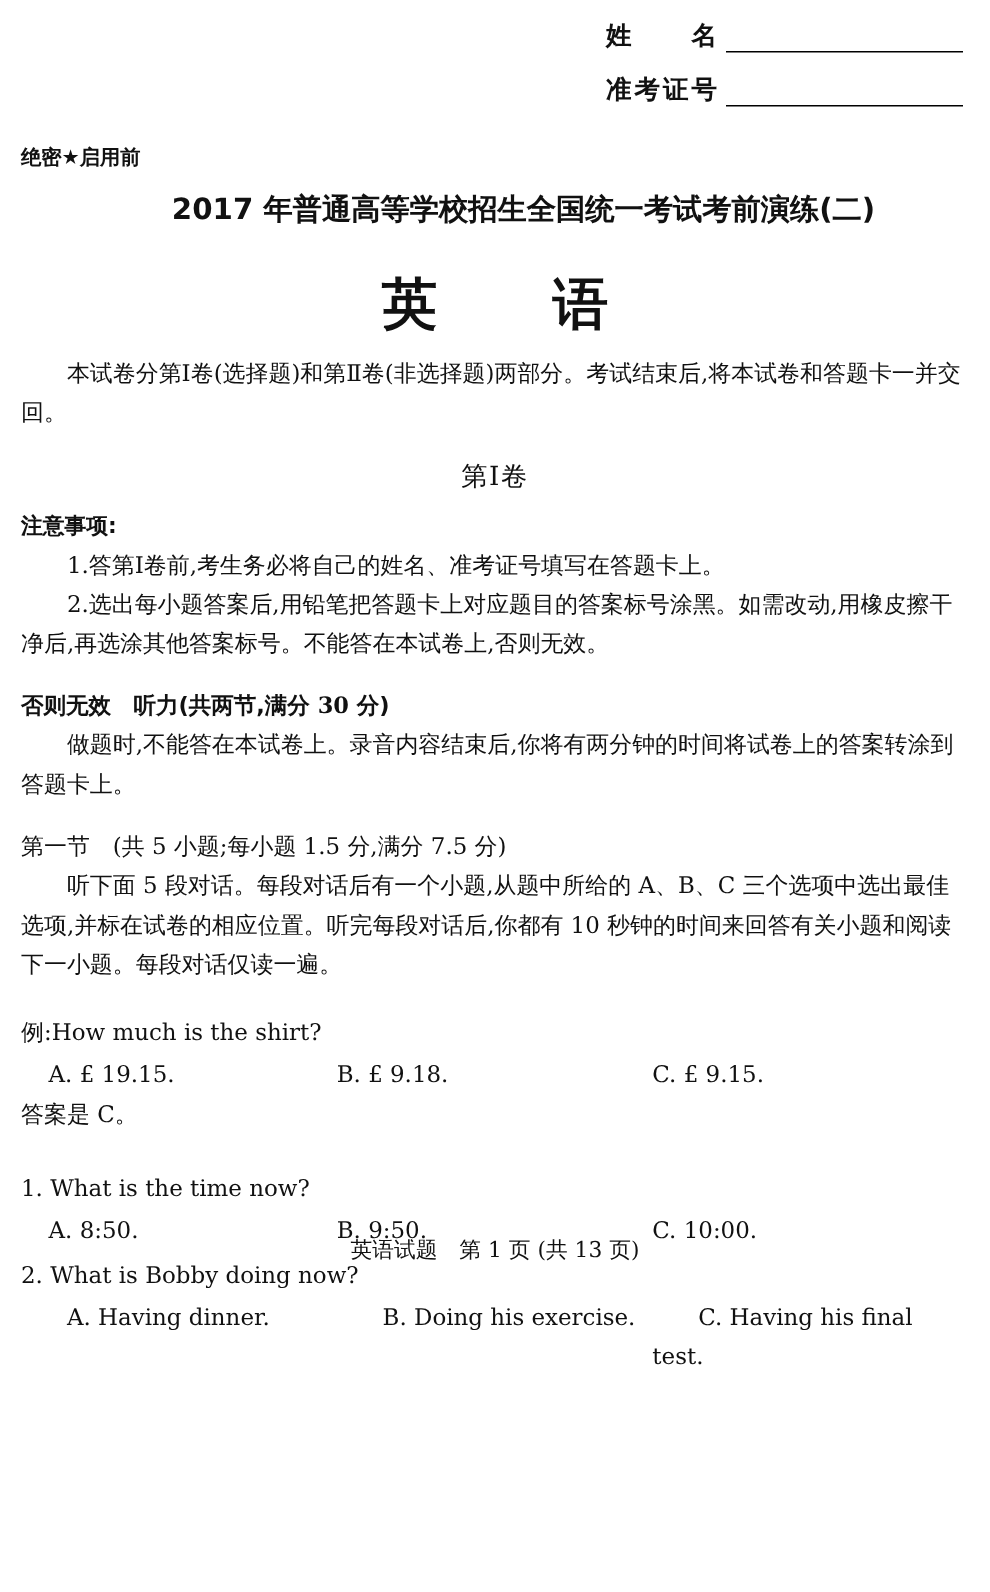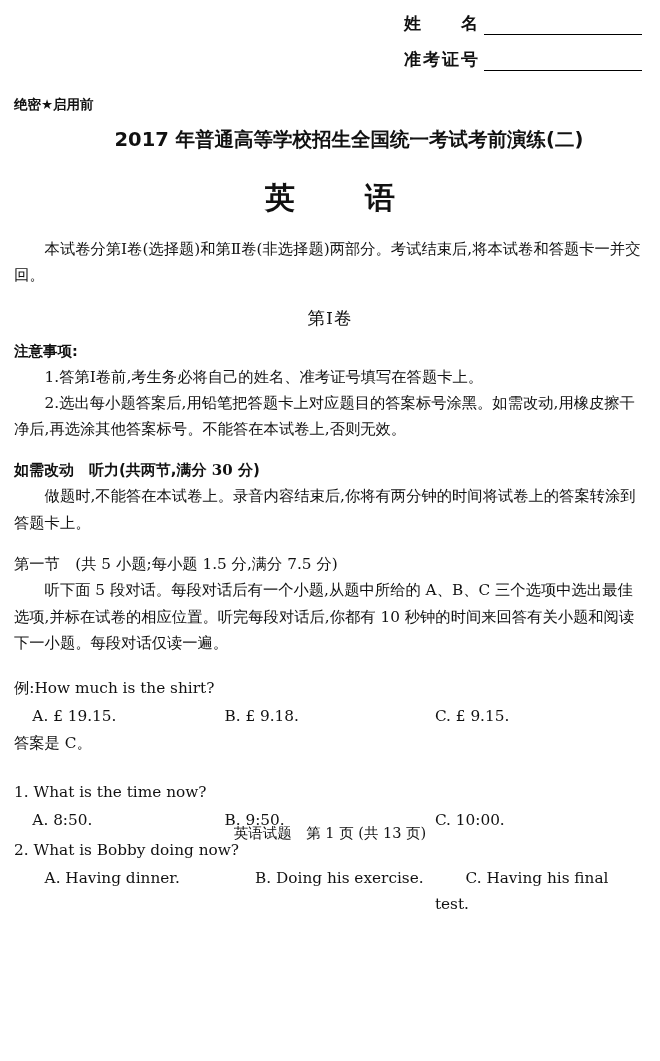--- a/index.html
+++ b/index.html
@@ -73,21 +73,21 @@
     font-family: "DejaVu Sans", "Liberation Sans", sans-serif;
     letter-spacing: 0px;
     margin-left: 19px;
   }
   .subject-title {
     position: absolute;
     top: 178px;
     left: 0;
     width: 660px;
     text-align: center;
-    font-size: 30px;
+    font-size: 37px;
     font-weight: bold;
     font-family: "DejaVu Sans", "Liberation Sans", sans-serif;
     letter-spacing: 20px;
     text-indent: 20px;
   }
 
   
   .content {
     position: absolute;
     top: 236px;
@@ -178,21 +178,21 @@
     <p class="indent2 para">本试卷分第Ⅰ卷(选择题)和第Ⅱ卷(非选择题)两部分。考试结束后,将本试卷和答题卡一并交回。</p>
 
     <div class="center-head">第Ⅰ卷</div>
 
     <p class="bold-sans">注意事项:</p>
     <p class="indent2">1.答第Ⅰ卷前,考生务必将自己的姓名、准考证号填写在答题卡上。</p>
     <p class="indent2">2.选出每小题答案后,用铅笔把答题卡上对应题目的答案标号涂黑。如需改动,用橡皮擦干净后,再选涂其他答案标号。不能答在本试卷上,否则无效。</p>
 
     <div class="gap-md"></div>
 
-    <p class="sect-head"><span>如需改动　听力(共两节,满分</span><span class="norm"> 30 </span><span>分)</span></p>
+    <p class="sect-head"><span>否则无效　听力(共两节,满分</span><span class="norm"> 30 </span><span>分)</span></p>
     <p class="indent2">做题时,不能答在本试卷上。录音内容结束后,你将有两分钟的时间将试卷上的答案转涂到答题卡上。</p>
 
     <div class="gap-md"></div>
 
     <p>第一节　(共 5 小题;每小题 1.5 分,满分 7.5 分)</p>
     <p class="indent2">听下面 5 段对话。每段对话后有一个小题,从题中所给的 A、B、C 三个选项中选出最佳选项,并标在试卷的相应位置。听完每段对话后,你都有 10 秒钟的时间来回答有关小题和阅读下一小题。每段对话仅读一遍。</p>
 
     <div class="gap-md"></div>
 
     <p class="example-line">例:How much is the shirt?</p>

